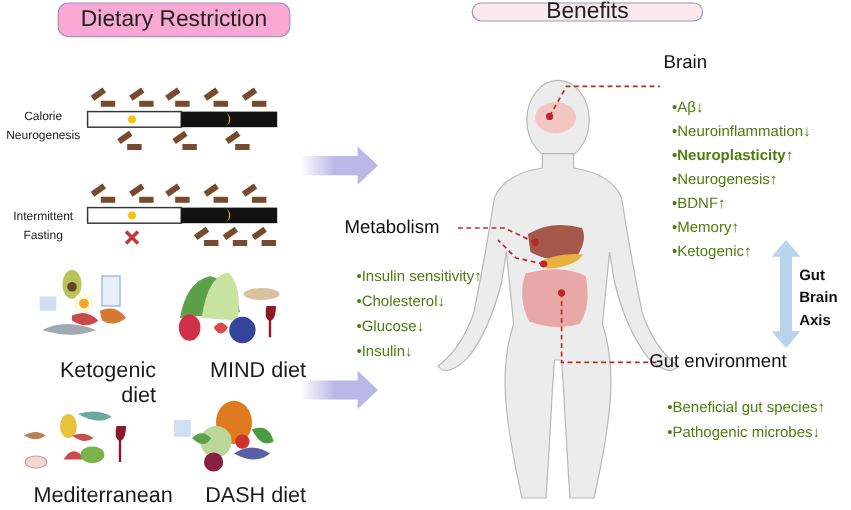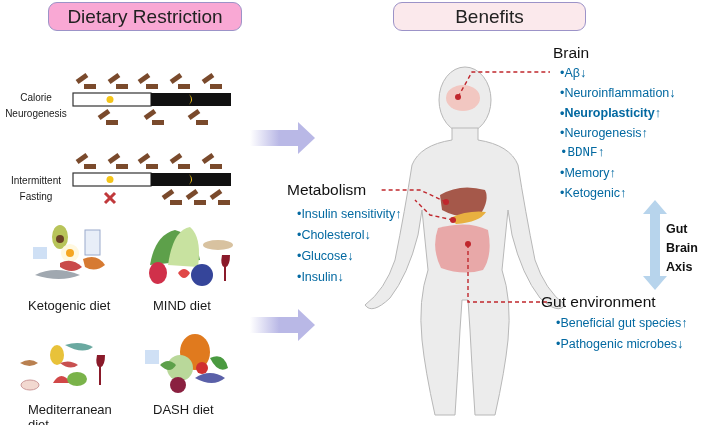--- a/index.html
+++ b/index.html
@@ -2,25 +2,25 @@
 <html><head>
 <meta charset="utf-8">
 <style>
   * { box-sizing: border-box; margin: 0; padding: 0; }
   body { width: 709px; height: 425px; background: #ffffff; position: relative; overflow: hidden;
          font-family: "Liberation Sans", sans-serif; color: #1a1a1a; }
   .abs { position: absolute; }
   .pill { position: absolute; border: 1.5px solid #9c93c8; border-radius: 9px; font-size: 19px;
           display: flex; align-items: center; justify-content: center; color: #222; }
   .pill-dr { left: 32px; top: 2px; width: 194px; height: 29px; background: #f9a8d4; margin-left: 16px; }
-  .pill-bn { left: 393px; top: 2px; width: 193px; height: 29px; background: #fbe9ec; }
+  .pill-bn { left: 393px; top: 2px; width: 193px; height: 16px; background: #fbe9ec; }
   .lbl { position: absolute; font-size: 10px; text-align: center; line-height: 16px; }
-  .diet-lbl { position: absolute; font-size: 13px; text-align: left; width: 130px; padding-left: 28px; }
+  .diet-lbl { position: absolute; font-size: 18px; text-align: right; width: 130px; padding-left: 28px; }
   .section-title { position: absolute; font-size: 15.5px; color: #111; }
-  .item { position: absolute; font-size: 12.5px; color: #0369a1; white-space: nowrap; }
+  .item { position: absolute; font-size: 12.5px; color: #4d7c0f; white-space: nowrap; margin-top: 16px; }
   .gba { position: absolute; font-size: 12.5px; font-weight: bold; line-height: 19px; color: #111; }
 </style>
 </head>
 <body>
 
 <div class="pill pill-dr">Dietary Restriction</div>
 <div class="pill pill-bn">Benefits</div>
 
 <div class="lbl" style="left:2px;top:90px;width:68px;">
   <div>Calorie</div>
@@ -214,21 +214,21 @@
     <path d="M108 204 L108 262 L190 262"></path>
   </g>
 </svg>
 
 <div class="section-title" style="left:553px;top:44px;">Brain</div>
 <div>
   <div class="item" style="left:560px;top:66px;"><span>•Aβ</span><span>↓</span></div>
   <div class="item" style="left:560px;top:86px;"><span>•Neuroinflammation</span><span>↓</span></div>
   <div class="item" style="left:560px;top:106px;font-weight:bold;"><span>•Neuroplasticity</span><span>↑</span></div>
   <div class="item" style="left:560px;top:126px;"><span>•Neurogenesis</span><span>↑</span></div>
-  <div class="item" style="left:560px;top:146px;font-family:Liberation Mono, monospace;"><span>•BDNF</span><span>↑</span></div>
+  <div class="item" style="left:560px;top:146px;"><span>•BDNF</span><span>↑</span></div>
   <div class="item" style="left:560px;top:166px;"><span>•Memory</span><span>↑</span></div>
   <div class="item" style="left:560px;top:186px;"><span>•Ketogenic</span><span>↑</span></div>
 </div>
 
 <div class="section-title" style="left:287px;top:181px;">Metabolism</div>
 <div>
   <div class="item" style="left:297px;top:207px;"><span>•Insulin sensitivity</span><span>↑</span></div>
   <div class="item" style="left:297px;top:228px;"><span>•Cholesterol</span><span>↓</span></div>
   <div class="item" style="left:297px;top:249px;"><span>•Glucose</span><span>↓</span></div>
   <div class="item" style="left:297px;top:270px;"><span>•Insulin</span><span>↓</span></div>

